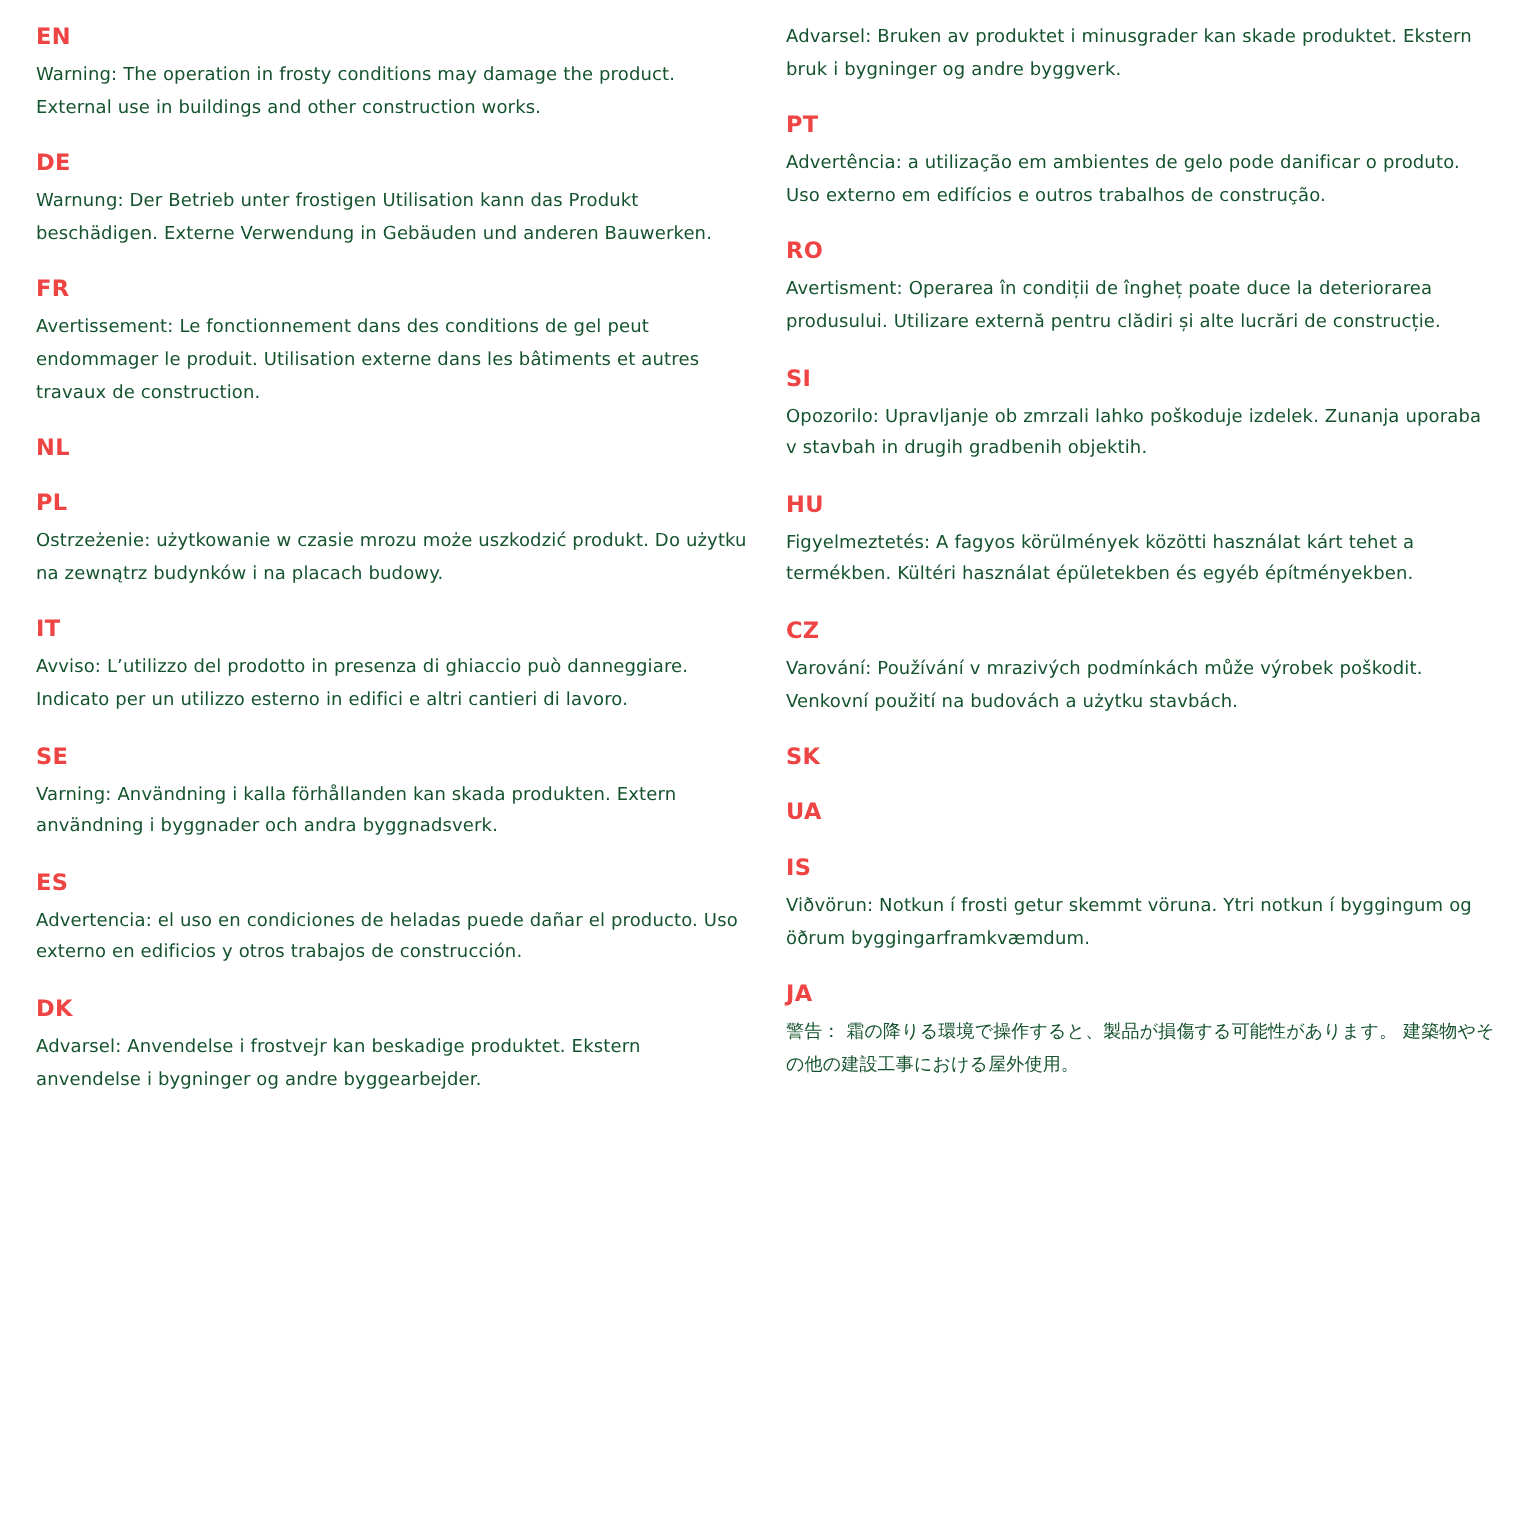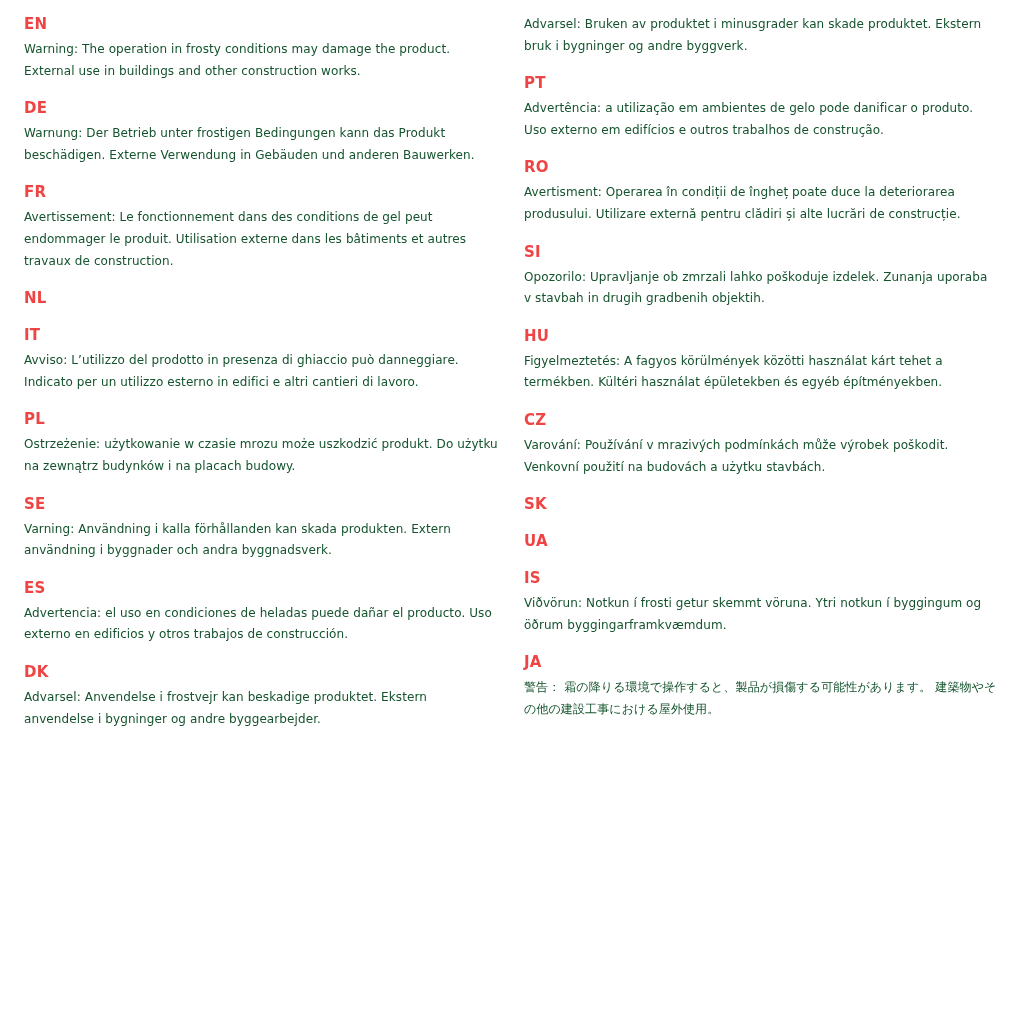--- a/index.html
+++ b/index.html
@@ -50,40 +50,40 @@
 
   <div class="col">
 
     <section class="lang-section">
       <h3 class="lang-code">EN</h3>
       <p class="lang-text">Warning: The operation in frosty conditions may damage the product. External use in buildings and other construction works.</p>
     </section>
 
     <section class="lang-section">
       <h3 class="lang-code">DE</h3>
-      <p class="lang-text">Warnung: Der Betrieb unter frostigen Bedingungen kann das Produkt beschädigen. Externe Verwendung in Gebäuden und anderen Bauwerken.</p>
+      <p class="lang-text">Warnung: Der Betrieb unter frostigen Utilisation kann das Produkt beschädigen. Externe Verwendung in Gebäuden und anderen Bauwerken.</p>
     </section>
 
     <section class="lang-section">
       <h3 class="lang-code">FR</h3>
       <p class="lang-text">Avertissement: Le fonctionnement dans des conditions de gel peut endommager le produit. Utilisation externe dans les bâtiments et autres travaux de construction.</p>
     </section>
 
     <section class="lang-section">
       <h3 class="lang-code">NL</h3>
     </section>
 
     <section class="lang-section">
-      <h3 class="lang-code">IT</h3>
-      <p class="lang-text">Avviso: L’utilizzo del prodotto in presenza di ghiaccio può danneggiare. Indicato per un utilizzo esterno in edifici e altri cantieri di lavoro.</p>
+      <h3 class="lang-code">PL</h3>
+      <p class="lang-text">Ostrzeżenie: użytkowanie w czasie mrozu może uszkodzić produkt. Do użytku na zewnątrz budynków i na placach budowy.</p>
     </section>
 
     <section class="lang-section">
-      <h3 class="lang-code">PL</h3>
-      <p class="lang-text">Ostrzeżenie: użytkowanie w czasie mrozu może uszkodzić produkt. Do użytku na zewnątrz budynków i na placach budowy.</p>
+      <h3 class="lang-code">IT</h3>
+      <p class="lang-text">Avviso: L’utilizzo del prodotto in presenza di ghiaccio può danneggiare. Indicato per un utilizzo esterno in edifici e altri cantieri di lavoro.</p>
     </section>
 
     <section class="lang-section">
       <h3 class="lang-code">SE</h3>
       <p class="lang-text">Varning: Användning i kalla förhållanden kan skada produkten. Extern användning i byggnader och andra byggnadsverk.</p>
     </section>
 
     <section class="lang-section">
       <h3 class="lang-code">ES</h3>
       <p class="lang-text">Advertencia: el uso en condiciones de heladas puede dañar el producto. Uso externo en edificios y otros trabajos de construcción.</p>

